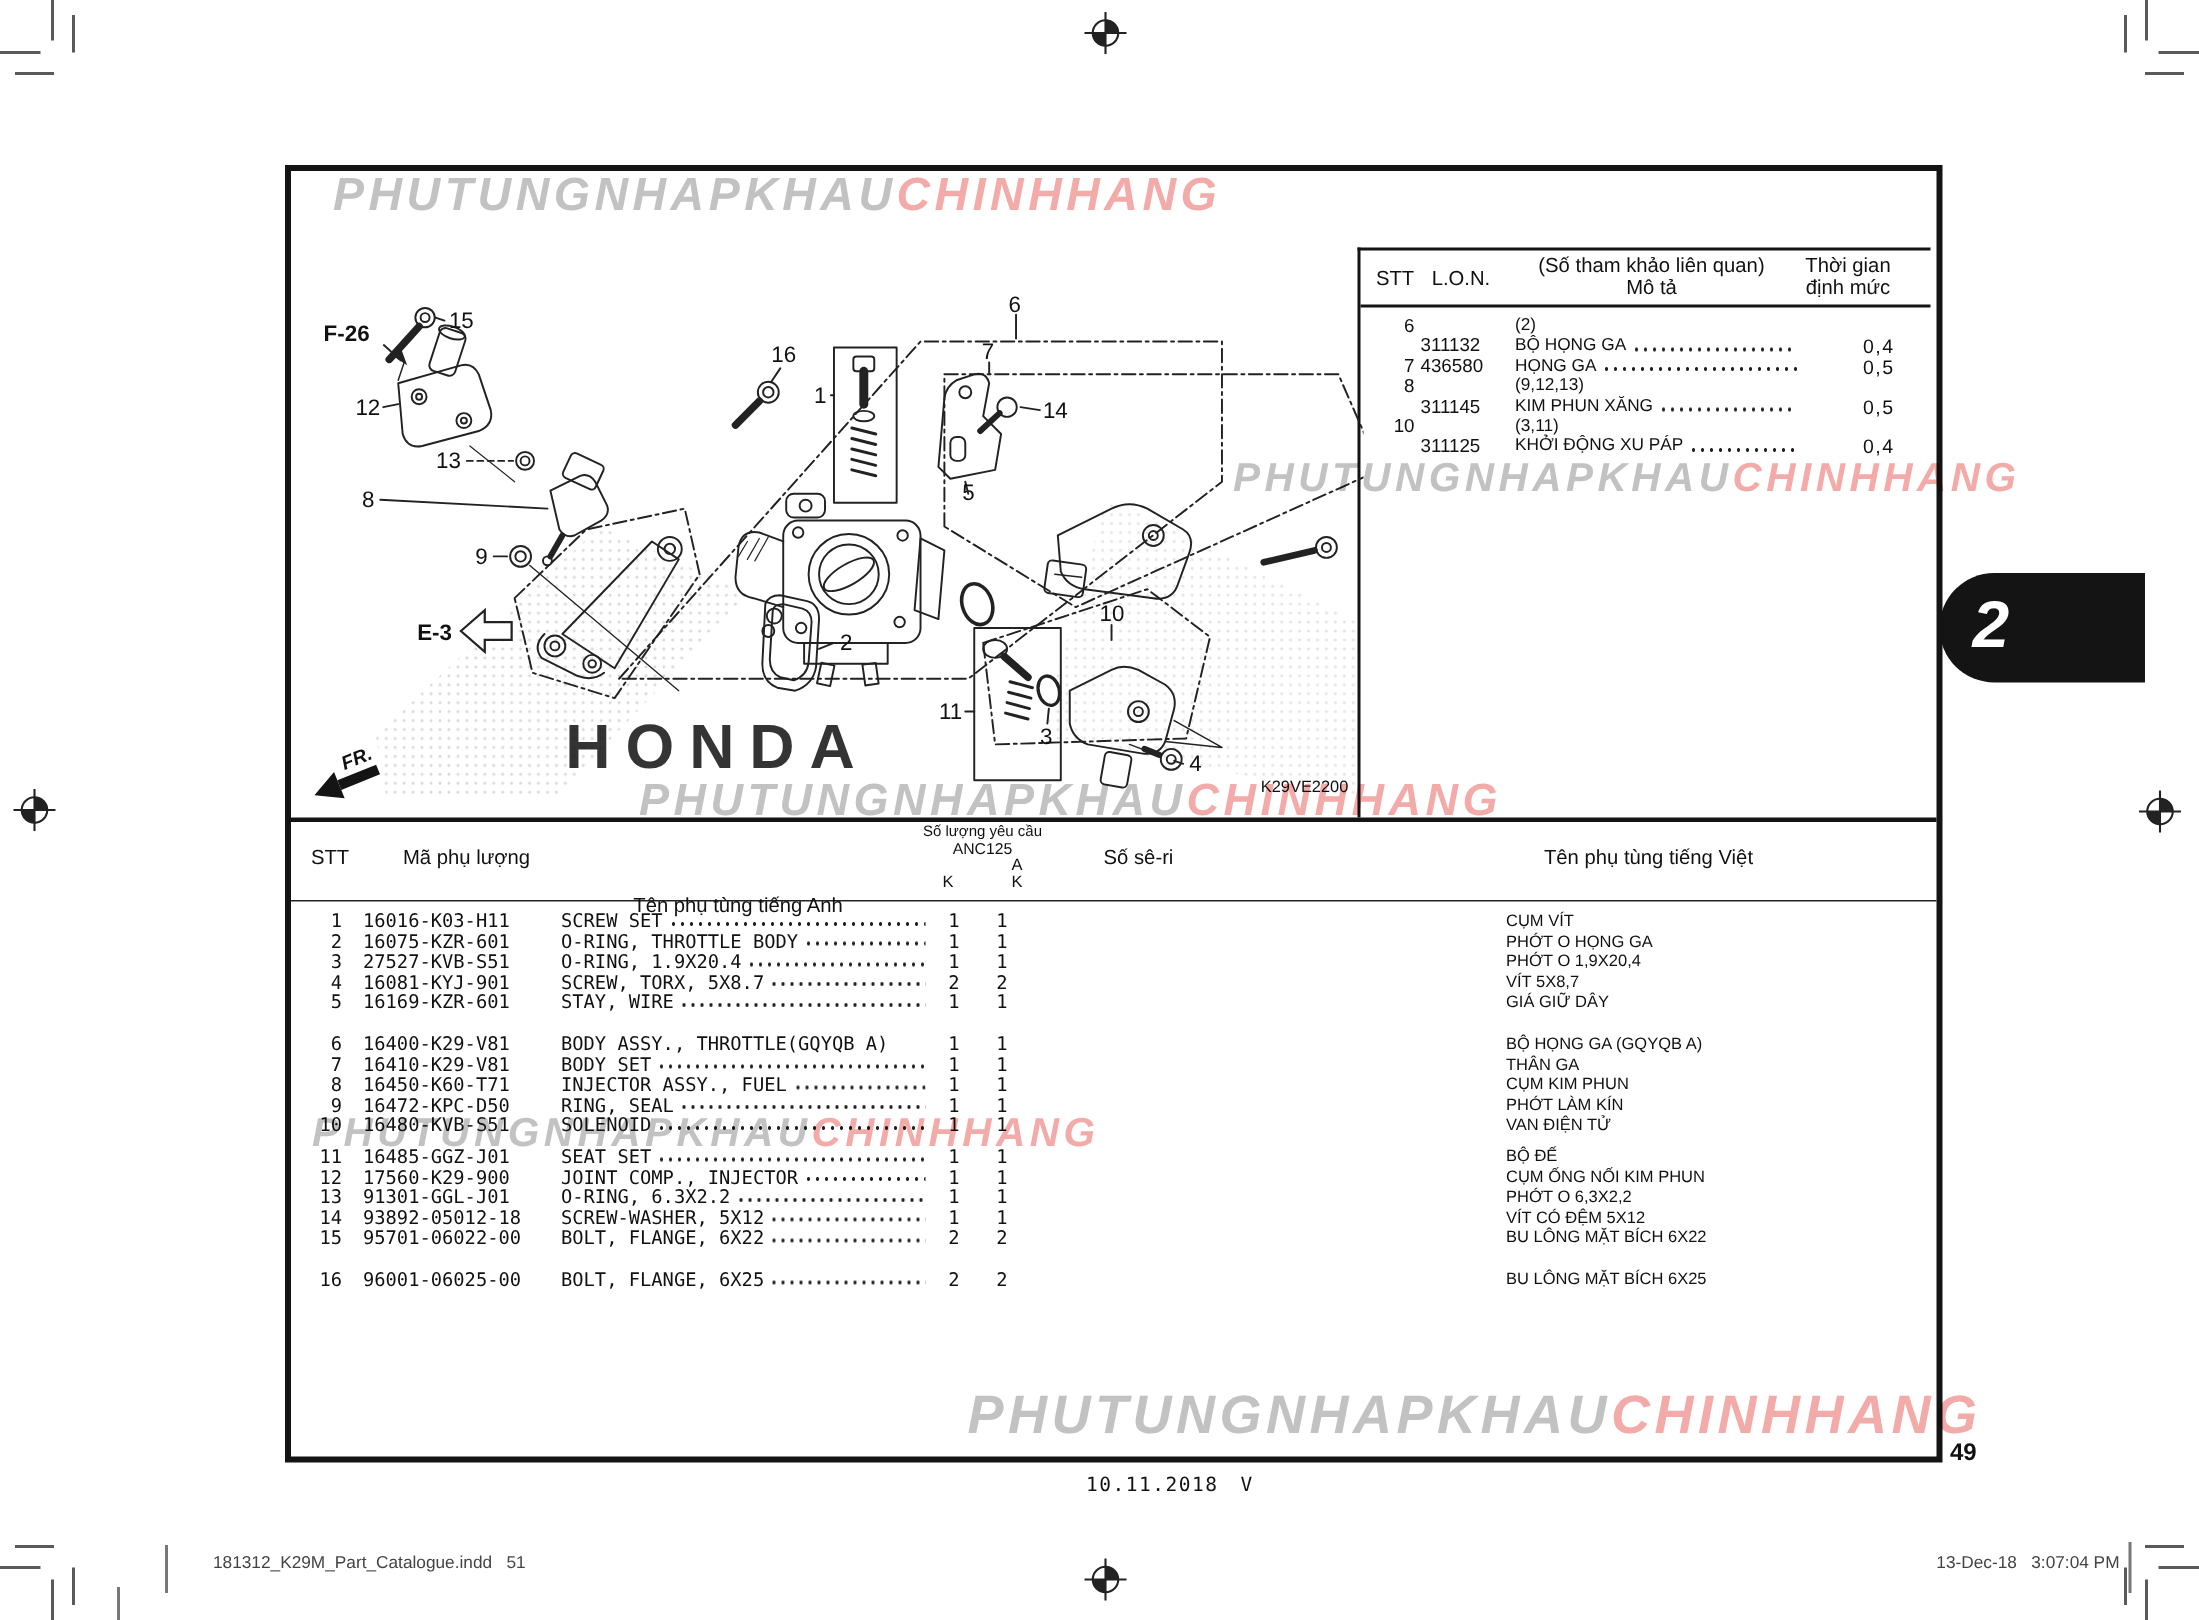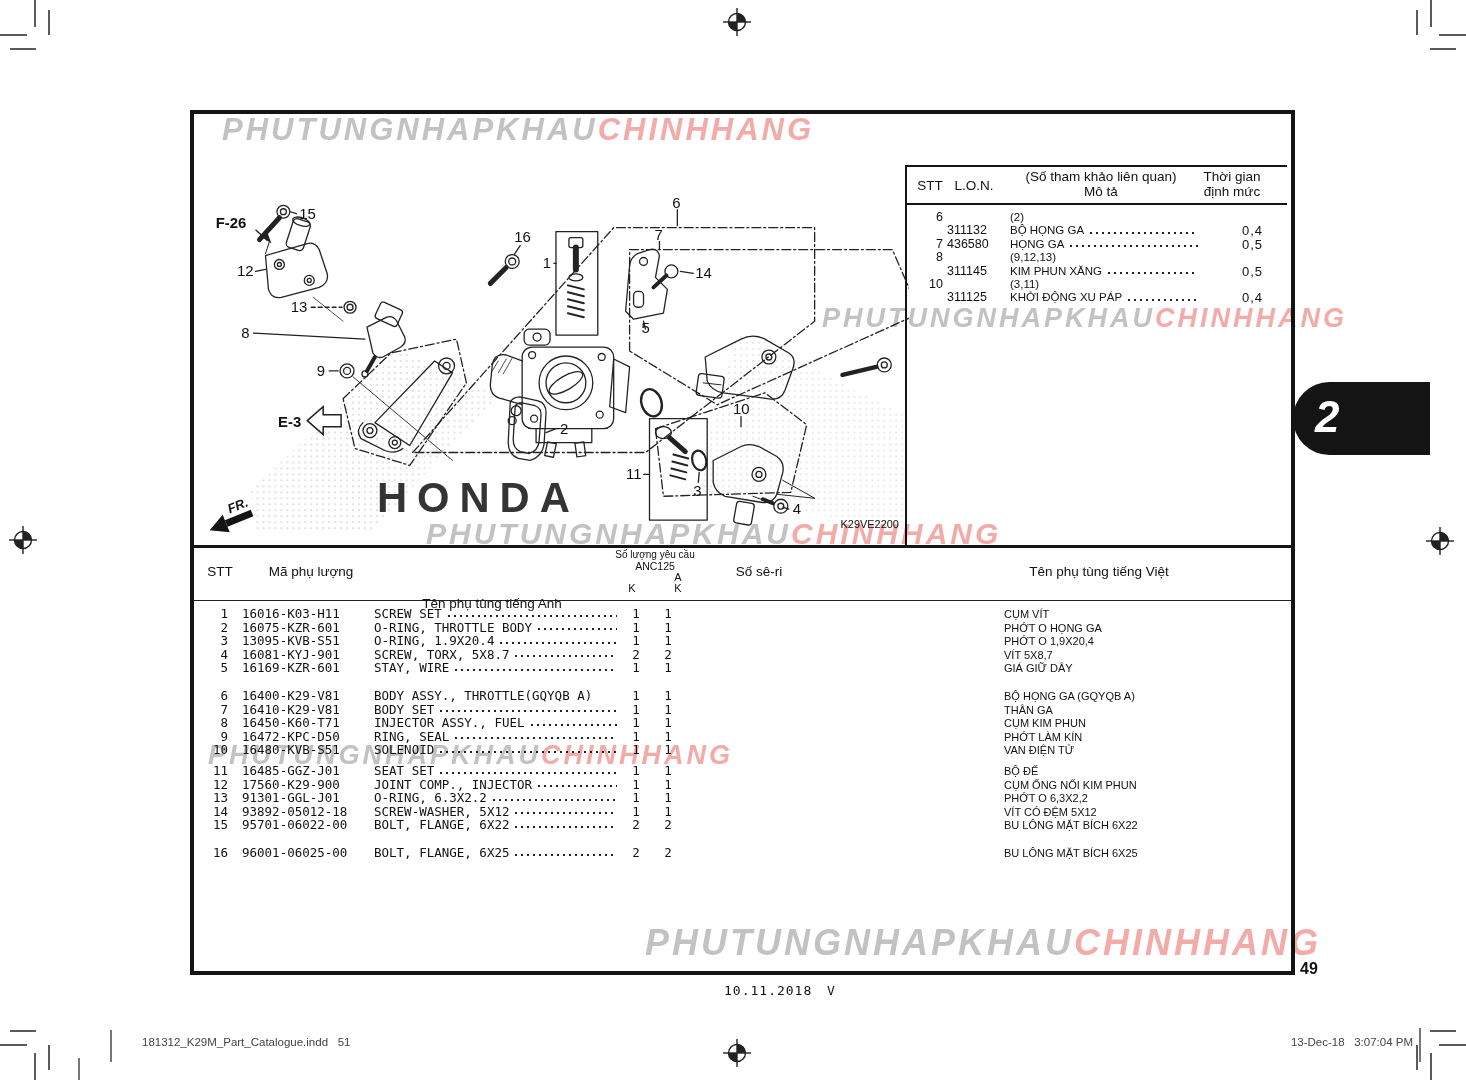--- a/index.html
+++ b/index.html
@@ -463,21 +463,21 @@
               <span class="nm">O-RING, THROTTLE BODY</span>
               <span class="leader"></span>
             </span>
             <span class="pc-qk">1</span>
             <span class="pc-qa">1</span>
             <span class="pc-serial"></span>
             <span class="pc-viet">PHỚT O HỌNG GA</span>
           </div>
           <div class="prow">
             <span class="pc-stt">3</span>
-            <span class="pc-code">13095-KVB-S51</span>
+            <span class="pc-code">27527-KVB-S51</span>
             <span class="pc-name">
               <span class="nm">O-RING, 1.9X20.4</span>
               <span class="leader"></span>
             </span>
             <span class="pc-qk">1</span>
             <span class="pc-qa">1</span>
             <span class="pc-serial"></span>
             <span class="pc-viet">PHỚT O 1,9X20,4</span>
           </div>
           <div class="prow">

